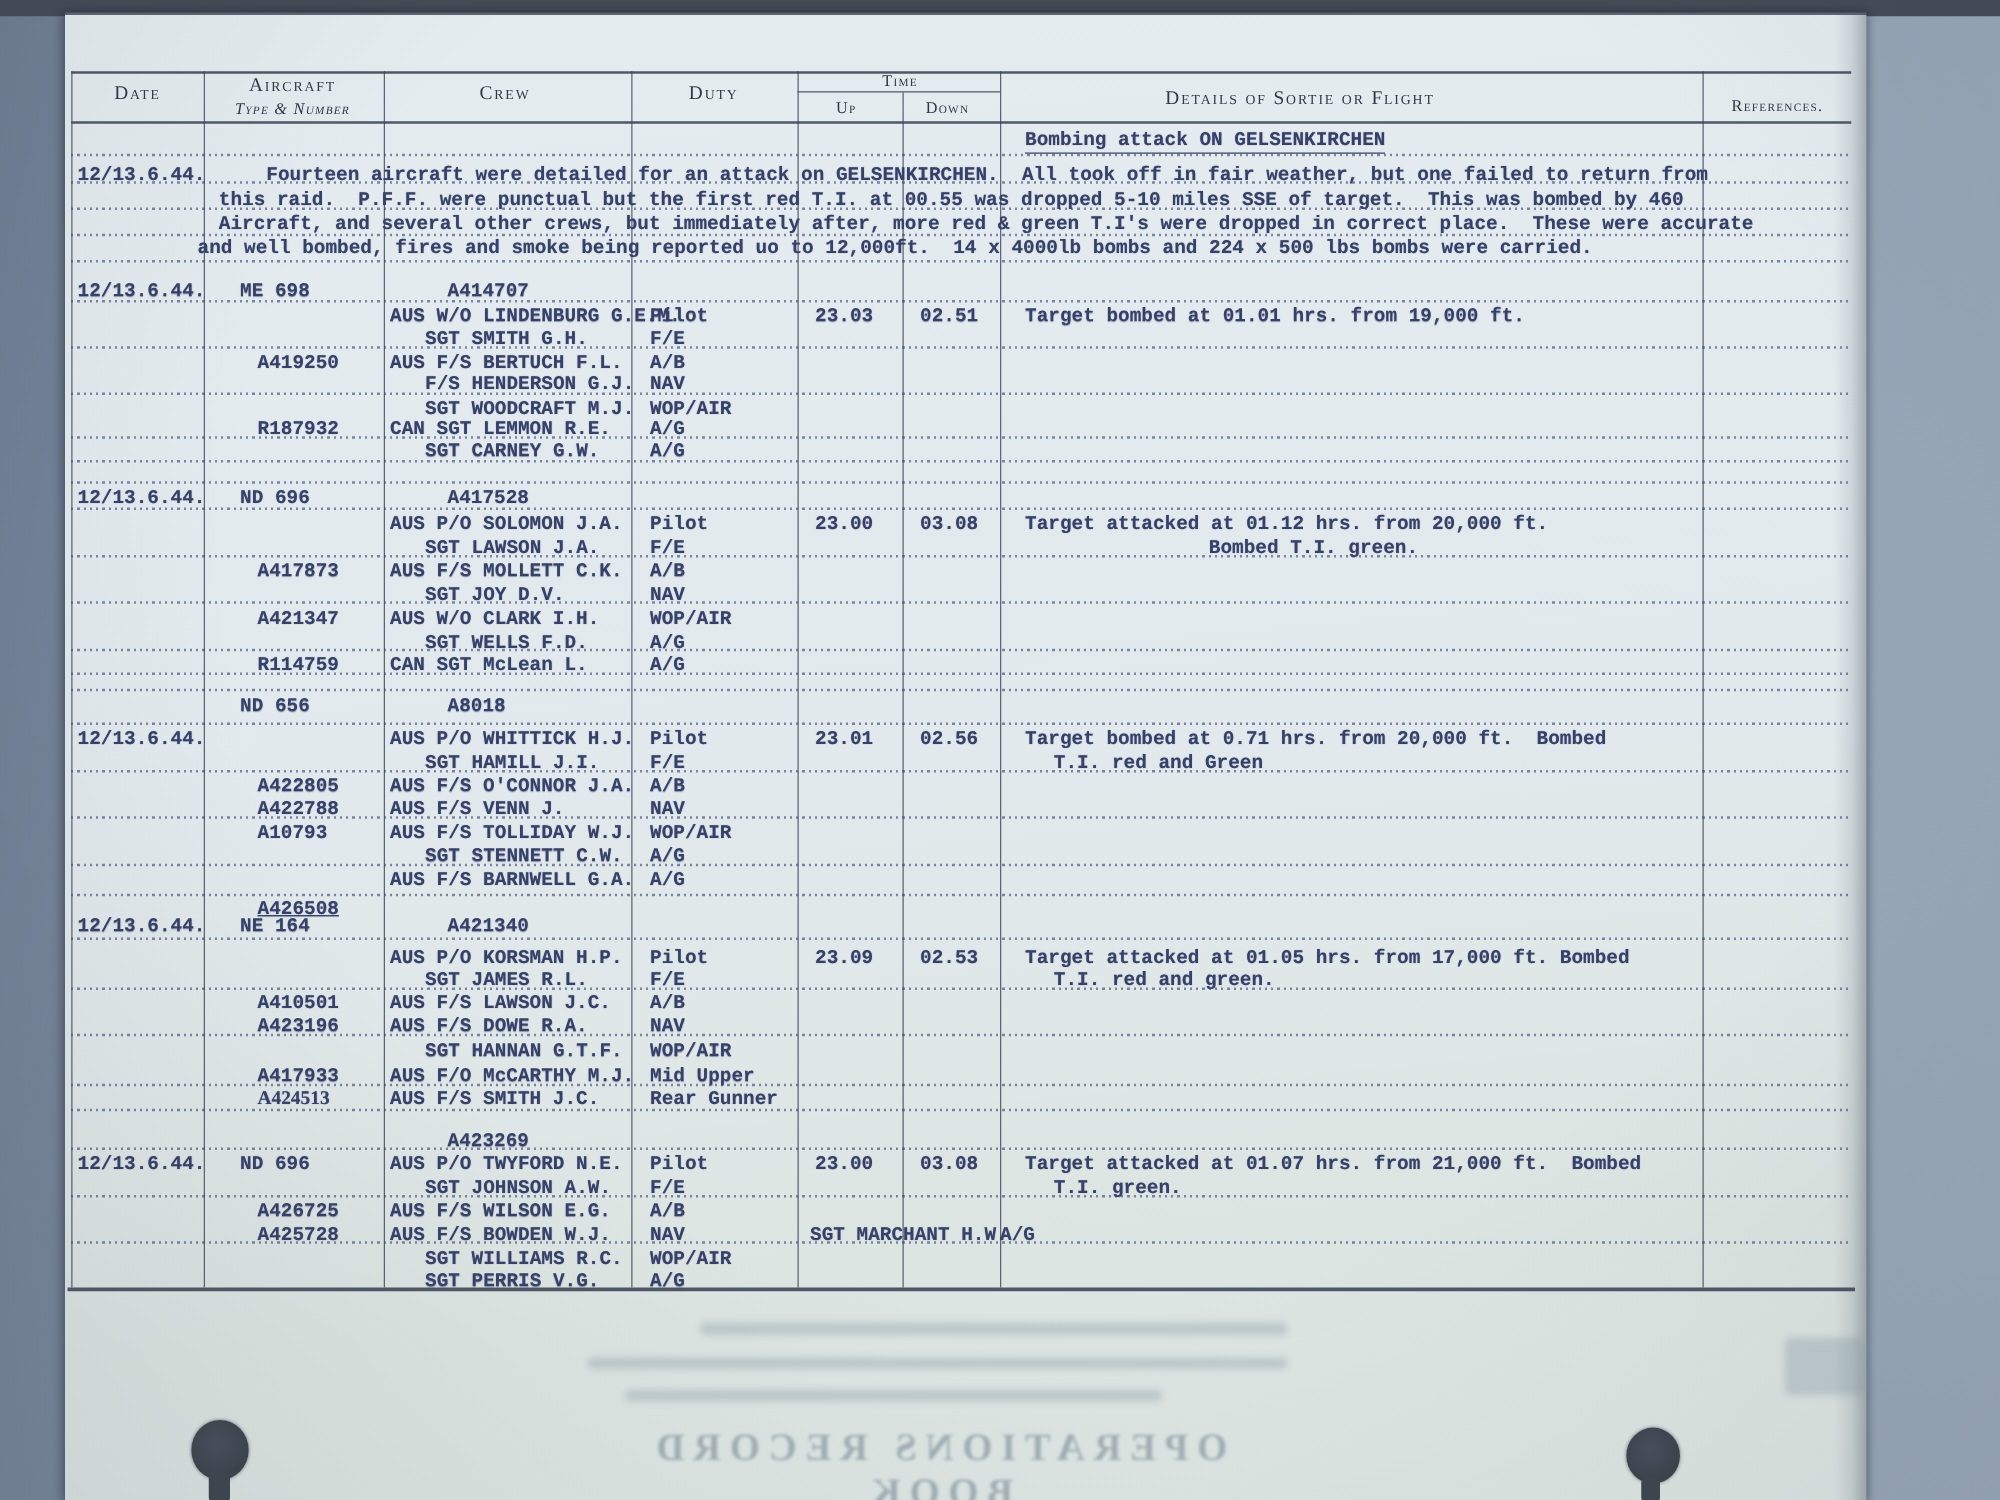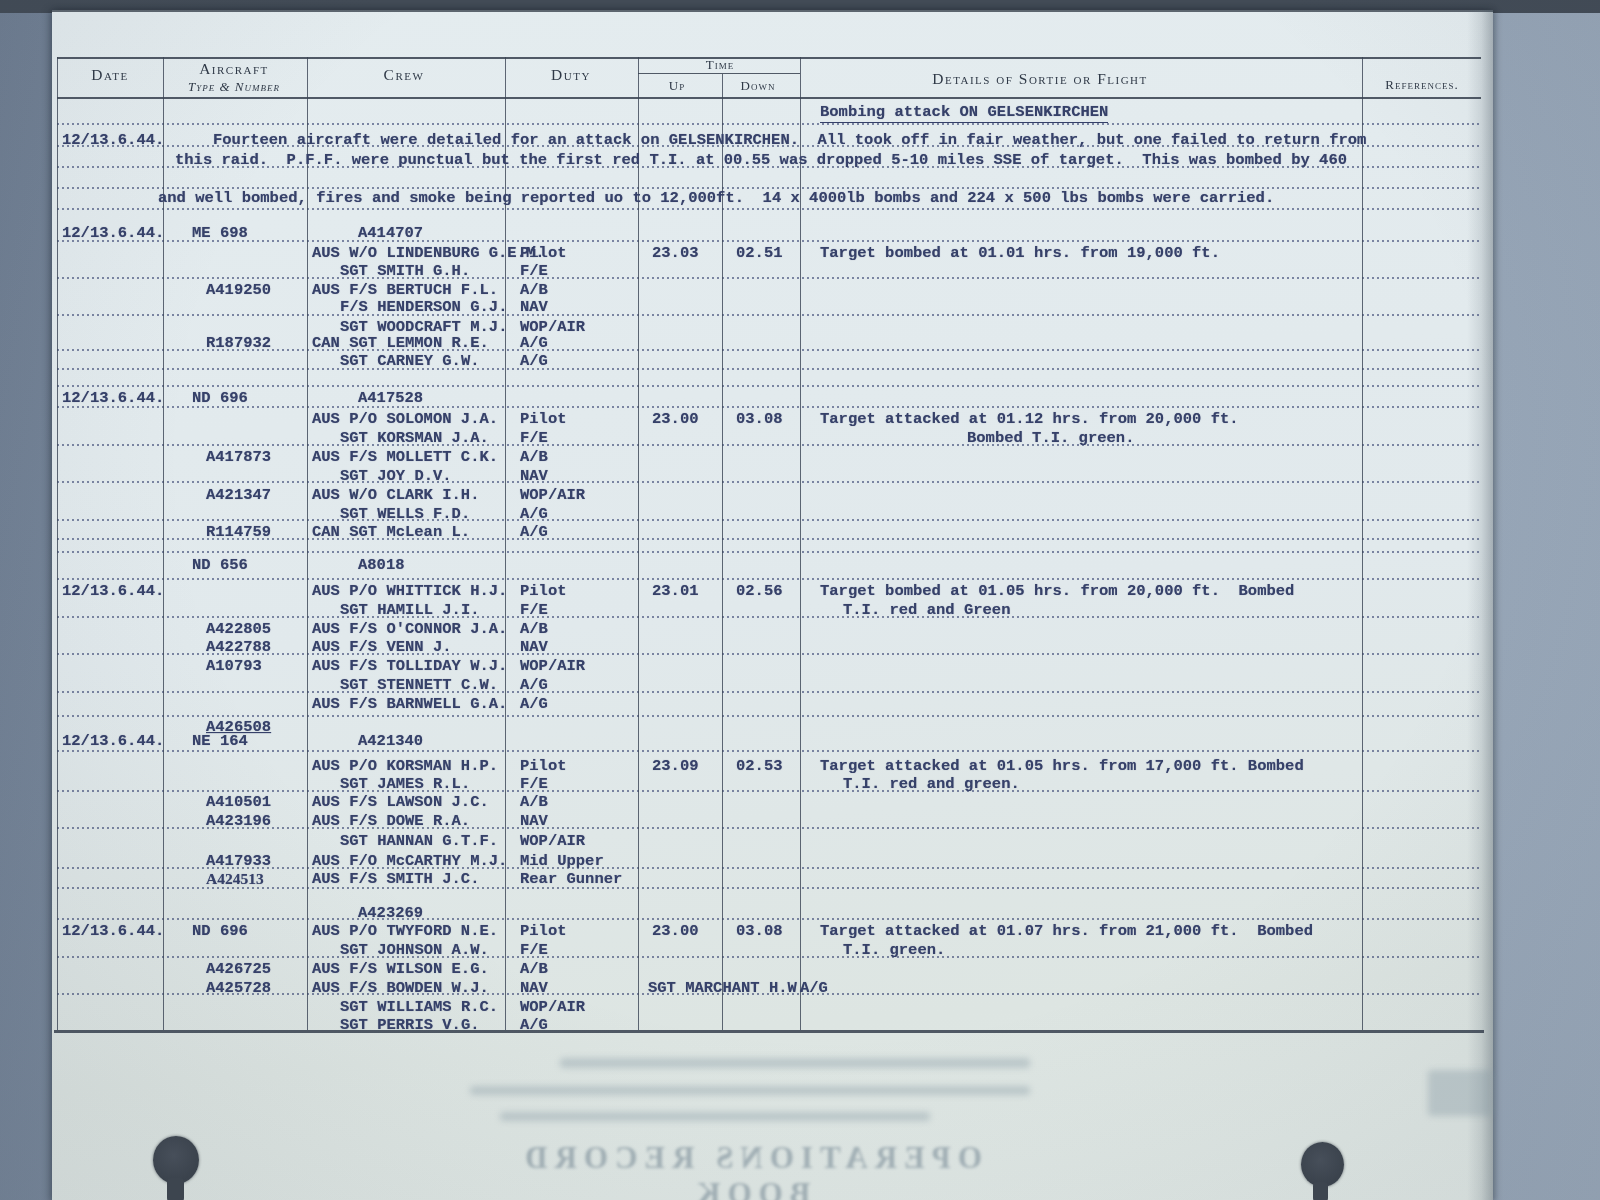--- a/index.html
+++ b/index.html
@@ -110,20 +110,21 @@
   <div class="hdr small" style="left:720px;top:57px;">Time</div>
   <div class="hdr small" style="left:677px;top:78px;">Up</div>
   <div class="hdr small" style="left:758px;top:78px;">Down</div>
   <div class="hdr" style="left:1040px;top:70px;">Details of Sortie or Flight</div>
   <div class="hdr small" style="left:1422px;top:77px;font-family:Liberation Serif, serif;">References.</div>
 
   <span class="typed" style="left:62px;top:131px;">12/13.6.44.</span>
   <span class="typed title" style="left:820px;top:103px;">Bombing attack ON GELSENKIRCHEN</span>
   <span class="typed" style="left:213px;top:131px;">Fourteen aircraft were detailed for an attack on GELSENKIRCHEN.  All took off in fair weather, but one failed to return from</span>
   <span class="typed" style="left:175px;top:151px;">this raid.  P.F.F. were punctual but the first red T.I. at 00.55 was dropped 5-10 miles SSE of target.  This was bombed by 460</span>
+  <span class="typed" style="left:175px;top:170px;">Aircraft, and several other crews, but immediately after, more red &amp; green T.I's were dropped in correct place.  These were accurate</span>
   <span class="typed" style="left:158px;top:189px;">and well bombed, fires and smoke being reported uo to 12,000ft.  14 x 4000lb bombs and 224 x 500 lbs bombs were carried.</span>
 
   <div id="typed-layer">
       <div class="typed" style="left: 62px; top: 224px;">12/13.6.44.</div>
       <div class="typed" style="left: 192px; top: 224px;">ME 698</div>
       <div class="typed" style="left: 358px; top: 224px;">A414707</div>
       <div class="typed" style="left: 312px; top: 244px;">AUS W/O LINDENBURG G.E.M.</div>
       <div class="typed" style="left: 520px; top: 244px;">Pilot</div>
       <div class="typed" style="left: 652px; top: 244px;">23.03</div>
       <div class="typed" style="left: 736px; top: 244px;">02.51</div>
@@ -143,21 +144,21 @@
       <div class="typed" style="left: 340px; top: 352px;">SGT CARNEY G.W.</div>
       <div class="typed" style="left: 520px; top: 352px;">A/G</div>
       <div class="typed" style="left: 62px; top: 389px;">12/13.6.44.</div>
       <div class="typed" style="left: 192px; top: 389px;">ND 696</div>
       <div class="typed" style="left: 358px; top: 389px;">A417528</div>
       <div class="typed" style="left: 312px; top: 410px;">AUS P/O SOLOMON J.A.</div>
       <div class="typed" style="left: 520px; top: 410px;">Pilot</div>
       <div class="typed" style="left: 652px; top: 410px;">23.00</div>
       <div class="typed" style="left: 736px; top: 410px;">03.08</div>
       <div class="typed" style="left: 820px; top: 410px;">Target attacked at 01.12 hrs. from 20,000 ft.</div>
-      <div class="typed" style="left: 340px; top: 429px;">SGT KORSMAN J.A.</div>
+      <div class="typed" style="left: 340px; top: 429px;">SGT LAWSON J.A.</div>
       <div class="typed" style="left: 520px; top: 429px;">F/E</div>
       <div class="typed" style="left: 967px; top: 429px;">Bombed T.I. green.</div>
       <div class="typed" style="left: 206px; top: 448px;">A417873</div>
       <div class="typed" style="left: 312px; top: 448px;">AUS F/S MOLLETT C.K.</div>
       <div class="typed" style="left: 520px; top: 448px;">A/B</div>
       <div class="typed" style="left: 340px; top: 467px;">SGT JOY D.V.</div>
       <div class="typed" style="left: 520px; top: 467px;">NAV</div>
       <div class="typed" style="left: 206px; top: 486px;">A421347</div>
       <div class="typed" style="left: 312px; top: 486px;">AUS W/O CLARK I.H.</div>
       <div class="typed" style="left: 520px; top: 486px;">WOP/AIR</div>
@@ -166,21 +167,21 @@
       <div class="typed" style="left: 206px; top: 523px;">R114759</div>
       <div class="typed" style="left: 312px; top: 523px;">CAN SGT McLean L.</div>
       <div class="typed" style="left: 520px; top: 523px;">A/G</div>
       <div class="typed" style="left: 192px; top: 556px;">ND 656</div>
       <div class="typed" style="left: 358px; top: 556px;">A8018</div>
       <div class="typed" style="left: 62px; top: 582px;">12/13.6.44.</div>
       <div class="typed" style="left: 312px; top: 582px;">AUS P/O WHITTICK H.J.</div>
       <div class="typed" style="left: 520px; top: 582px;">Pilot</div>
       <div class="typed" style="left: 652px; top: 582px;">23.01</div>
       <div class="typed" style="left: 736px; top: 582px;">02.56</div>
-      <div class="typed" style="left: 820px; top: 582px;">Target bombed at 01.05 hrs. from 20,000 ft.  Bombed</div>
+      <div class="typed" style="left: 820px; top: 582px;">Target bombed at 0.71 hrs. from 20,000 ft.  Bombed</div>
       <div class="typed" style="left: 340px; top: 601px;">SGT HAMILL J.I.</div>
       <div class="typed" style="left: 520px; top: 601px;">F/E</div>
       <div class="typed" style="left: 843px; top: 601px;">T.I. red and Green</div>
       <div class="typed" style="left: 206px; top: 620px;">A422805</div>
       <div class="typed" style="left: 312px; top: 620px;">AUS F/S O'CONNOR J.A.</div>
       <div class="typed" style="left: 520px; top: 620px;">A/B</div>
       <div class="typed" style="left: 206px; top: 638px;">A422788</div>
       <div class="typed" style="left: 312px; top: 638px;">AUS F/S VENN J.</div>
       <div class="typed" style="left: 520px; top: 638px;">NAV</div>
       <div class="typed" style="left: 206px; top: 657px;">A10793</div>

